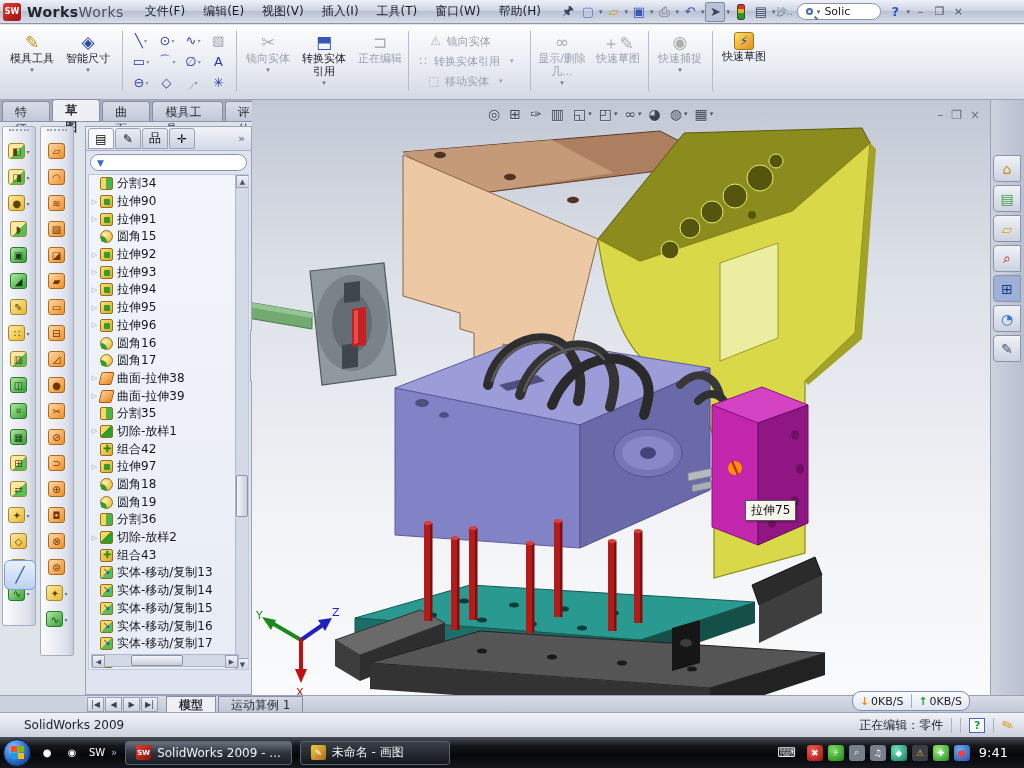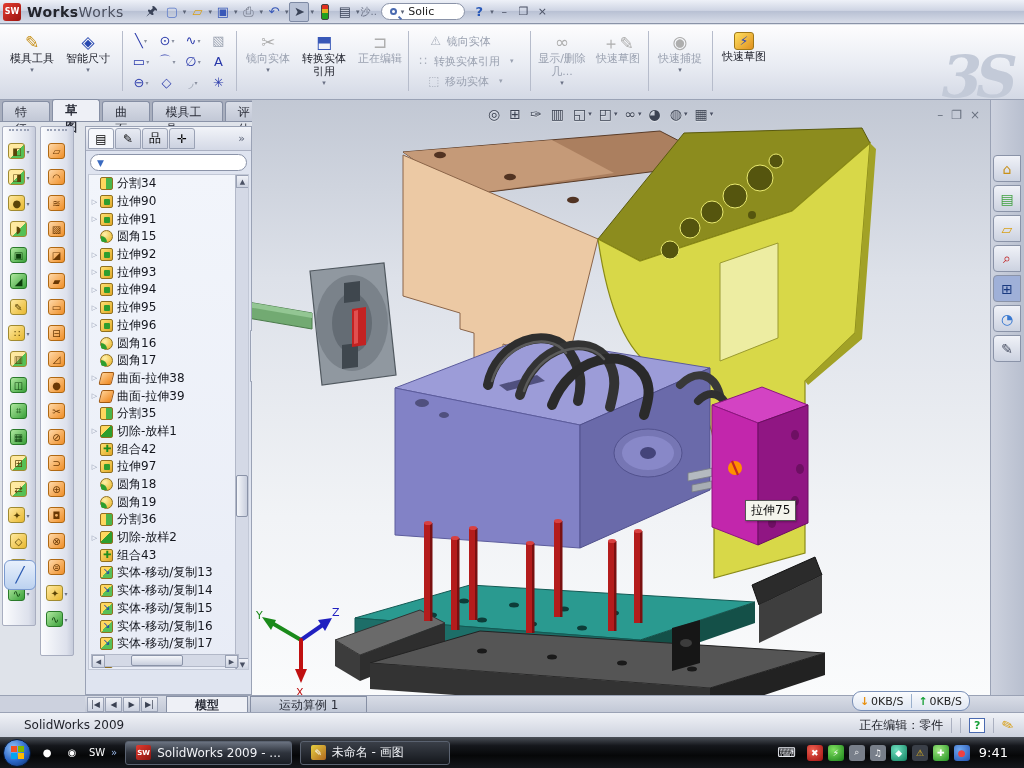--- a/index.html
+++ b/index.html
@@ -130,21 +130,21 @@
   .tp { width:28px; height:27px; margin:3px 2px; border:1px solid #8a93a8; border-radius:4px 0 0 4px;
     background:linear-gradient(180deg,#f0f2f8,#ccd2e0); display:flex; align-items:center; justify-content:center; font-size:14px; }
   .tp.ic-home{color:#c89018;} .tp.ic-lib{color:#40a040;} .tp.ic-folder{color:#d8a018;} .tp.ic-sw{color:#c02020;}
   .tp.ic-act{background:#9fb0d8; color:#1a3a80;} .tp.ic-ball{color:#3878d0;} .tp.ic-doc{color:#4a5164;}
 
   
   #modeltabs { left:85px; top:695px; width:939px; height:17px; background:linear-gradient(180deg,#d8dce6,#c2c8d6);
     border-top:1px solid #9aa2b5; display:flex; align-items:flex-end; }
   .navb { width:17px; height:15px; font-size:8px; color:#3a4152; background:linear-gradient(180deg,#eef0f6,#ccd2e0);
     border:1px solid #9aa2b5; display:flex; align-items:center; justify-content:center; }
-  .mtab { font-size:12px; padding:0 28px; height:16px; border:1px solid #868fa4; border-bottom:none;
+  .mtab { font-size:12px; padding:0 12px; height:16px; border:1px solid #868fa4; border-bottom:none;
     background:linear-gradient(180deg,#d4d9e4,#bfc6d5); color:#2a2d38; margin-left:2px; }
   .mtab.ic-on { background:#eef0f6; font-weight:bold; }
   #leftgap { left:0; top:695px; width:85px; height:17px; background:#ccd1de; border-top:1px solid #9aa2b5; }
 
   
   #netwidget { left:852px; top:691px; width:118px; height:20px; background:linear-gradient(180deg,#fbfcfe,#dfe6f2);
     border:1px solid #7a90b8; border-radius:9px; display:flex; align-items:center; font-size:11px; color:#222; z-index:5; }
   #netwidget .half { flex:1; display:flex; justify-content:space-between; padding:0 7px; }
   #netwidget .divider { width:1px; height:14px; background:#9ab0cc; }
   .dn { color:#e89010; font-weight:bold; } .up { color:#18a038; font-weight:bold; }
@@ -187,20 +187,30 @@
   #clock { color:#fff; font-size:13px; margin:0 8px 0 4px; }
 </style>
 </head>
 <body>
 
 <div id="stage">
 
   <div id="titlebar" class="abs">
     <div class="swcube">SW</div>
     <div class="swname"><b>Works</b><span>Works</span></div>
+    <div style="display:flex">
+
+    <div class="menu-item">文件(F)</div>
+        <div class="menu-item">编辑(E)</div>
+        <div class="menu-item">视图(V)</div>
+        <div class="menu-item">插入(I)</div>
+        <div class="menu-item">工具(T)</div>
+        <div class="menu-item">窗口(W)</div>
+        <div class="menu-item">帮助(H)</div>
+      </div>
     <div style="display:flex;align-items:center;margin-left:6px">
       <span class="tb-ic">🖈</span>
       <span class="tb-ic ic-new">▢</span>
         <span class="tb-dd">▾</span>
       <span class="tb-ic ic-open">▱</span>
         <span class="tb-dd">▾</span>
       <span class="tb-ic ic-save">▣</span>
         <span class="tb-dd">▾</span>
       <span class="tb-ic ic-print">⎙</span>
         <span class="tb-dd">▾</span>
@@ -352,21 +362,20 @@
         <span class="bdd">▾</span>
       </div>
     </div>
     <div class="vsep" style="left:712px"></div>
     <div class="grp" style="left:716px">
       <div class="bigbtn">
         <span class="ci-color">⚡</span>
         <span class="blabel">快速草图</span>
       </div>
     </div>
-    <div class="watermark">3S</div>
   </div>
 
   <div id="tabstrip" class="abs">
 
   <div class="rtab ic-off">特征</div>
       <div class="rtab ic-on">草图</div>
       <div class="rtab ic-off">曲面</div>
       <div class="rtab ic-off">模具工具</div>
       <div class="rtab ic-off">评估</div>
       <div class="rtab ic-off">DimXpert</div>

